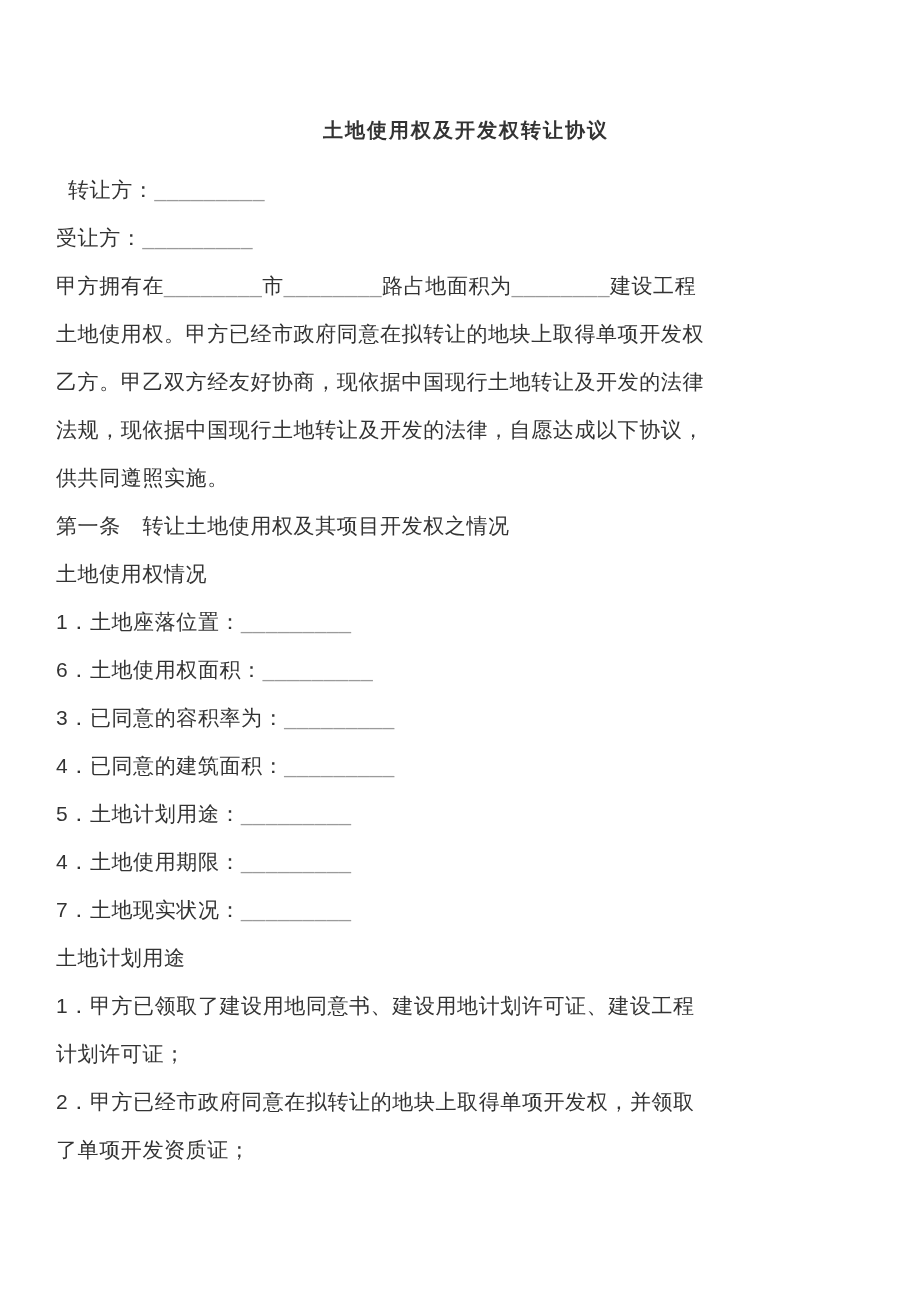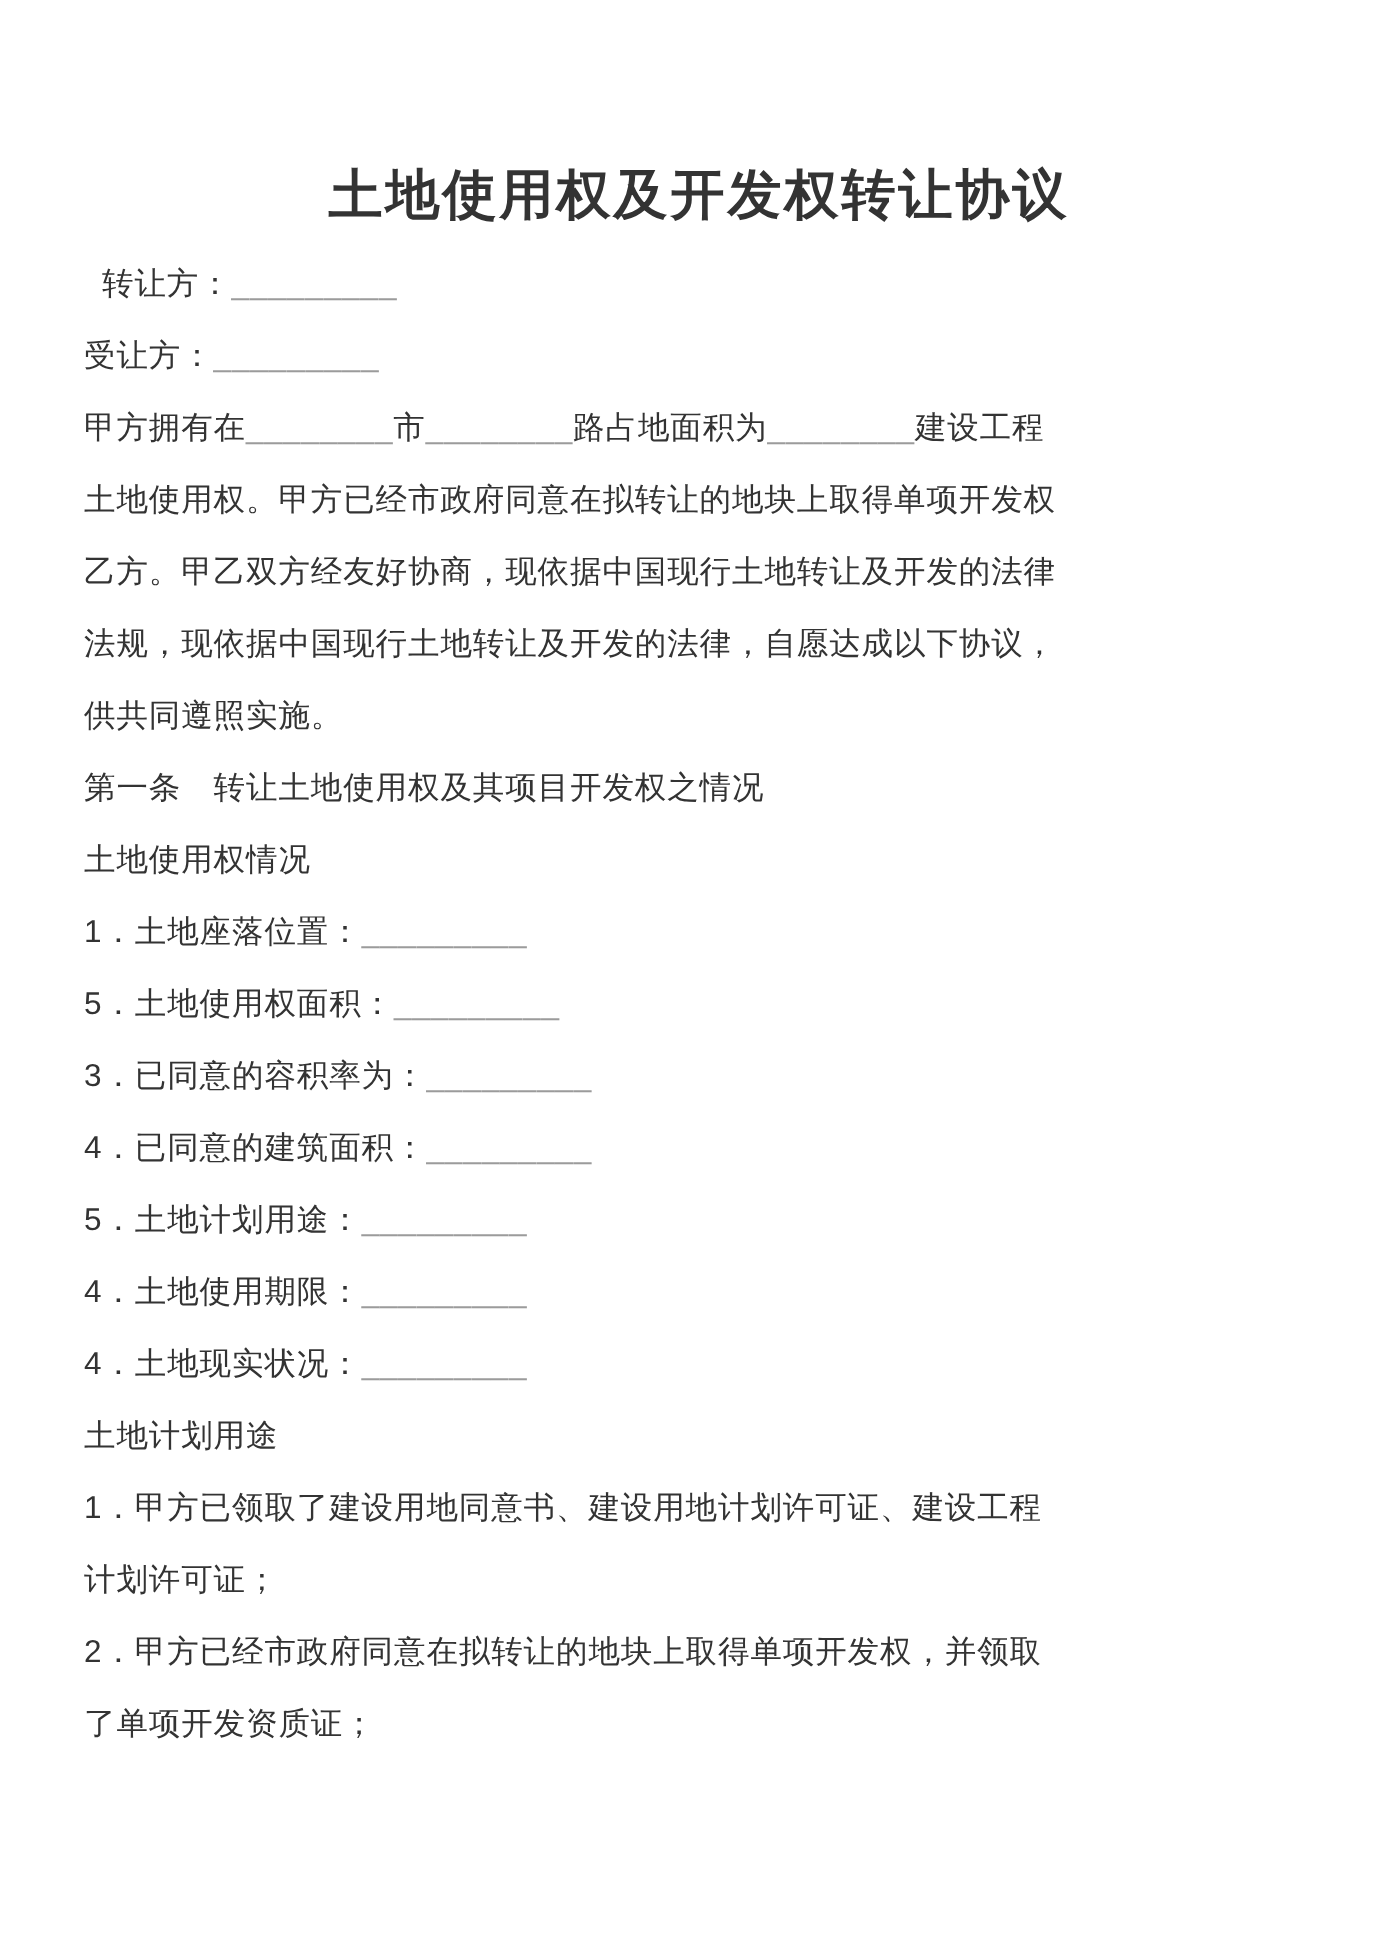--- a/index.html
+++ b/index.html
@@ -23,21 +23,21 @@
     width:920px;
     height:1302px;
     background:var(--page-bg);
   }
   .title{
     margin:0;
     padding-top:110px;
     margin-left:138px;
     width:656px;
     text-align:center;
-    font-size:36px;
+    font-size:20px;
     line-height:40px;
     font-weight:bold;
     letter-spacing:2px;
     color:var(--text-color);
     white-space:nowrap;
   }
   .content{
     margin-top:16px;
     margin-left:56px;
     width:670px;
@@ -66,25 +66,25 @@
       <div class="line indent"><span>转让方：</span><span class="blank">_________</span></div>
       <div class="line"><span>受让方：</span><span class="blank">_________</span></div>
       <div class="line"><span>甲方拥有在</span><span class="blank">________</span><span>市</span><span class="blank">________</span><span>路占地面积为</span><span class="blank">________</span><span>建设工程</span></div>
       <div class="line"><span>土地使用权。甲方已经市政府同意在拟转让的地块上取得单项开发权</span></div>
       <div class="line"><span>乙方。甲乙双方经友好协商，现依据中国现行土地转让及开发的法律</span></div>
       <div class="line"><span>法规，现依据中国现行土地转让及开发的法律，自愿达成以下协议，</span></div>
       <div class="line"><span>供共同遵照实施。</span></div>
       <div class="line"><span>第一条　转让土地使用权及其项目开发权之情况</span></div>
       <div class="line"><span>土地使用权情况</span></div>
       <div class="line"><span>1．土地座落位置：</span><span class="blank">_________</span></div>
-      <div class="line"><span>5．土地使用权面积：</span><span class="blank">_________</span></div>
+      <div class="line"><span>6．土地使用权面积：</span><span class="blank">_________</span></div>
       <div class="line"><span>3．已同意的容积率为：</span><span class="blank">_________</span></div>
       <div class="line"><span>4．已同意的建筑面积：</span><span class="blank">_________</span></div>
       <div class="line"><span>5．土地计划用途：</span><span class="blank">_________</span></div>
       <div class="line"><span>4．土地使用期限：</span><span class="blank">_________</span></div>
-      <div class="line"><span>4．土地现实状况：</span><span class="blank">_________</span></div>
+      <div class="line"><span>7．土地现实状况：</span><span class="blank">_________</span></div>
       <div class="line"><span>土地计划用途</span></div>
       <div class="line"><span>1．甲方已领取了建设用地同意书、建设用地计划许可证、建设工程</span></div>
       <div class="line"><span>计划许可证；</span></div>
       <div class="line"><span>2．甲方已经市政府同意在拟转让的地块上取得单项开发权，并领取</span></div>
       <div class="line"><span>了单项开发资质证；</span></div>
     </div>
 </div>
 
 </body></html>

